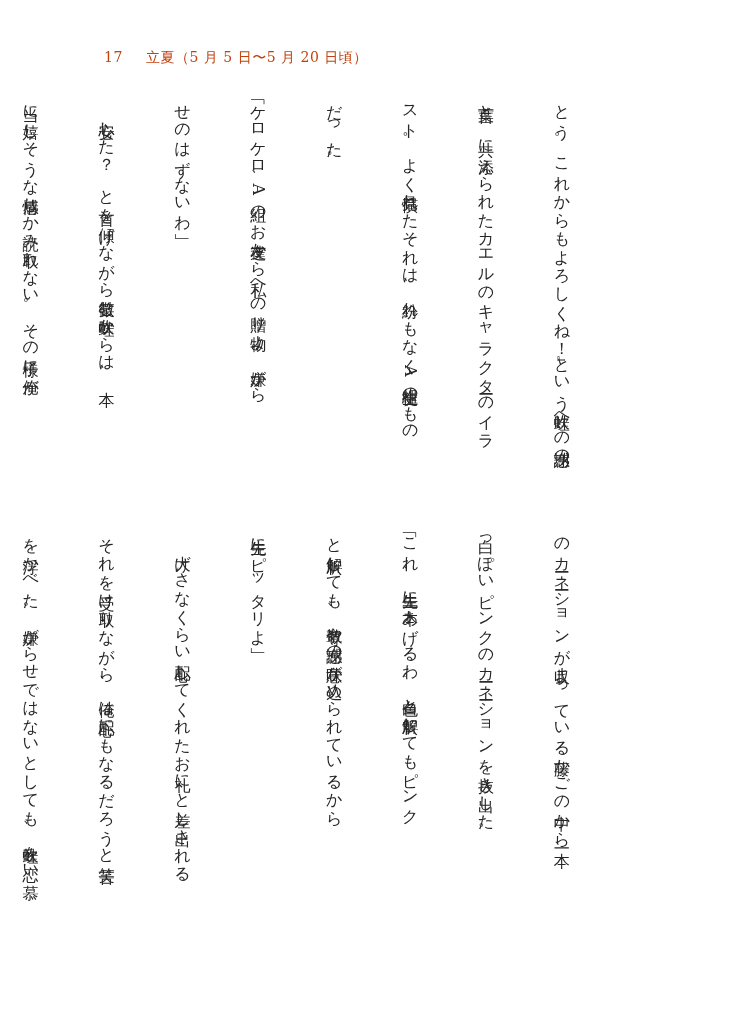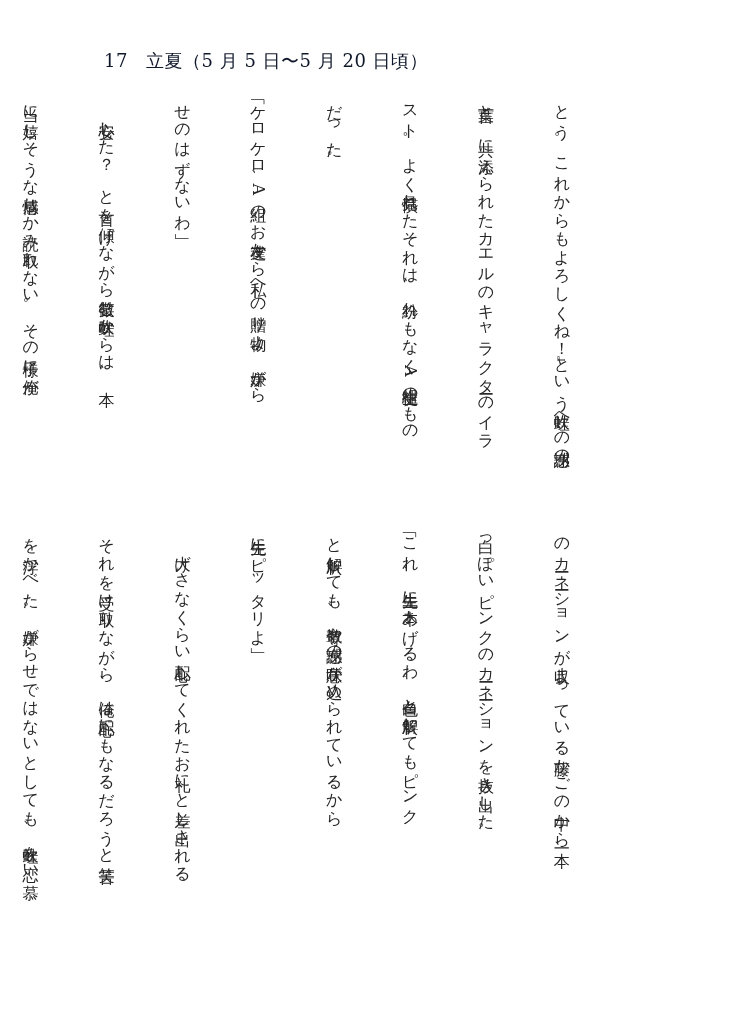--- a/index.html
+++ b/index.html
@@ -12,23 +12,23 @@
       height: 1024px;
       position: relative;
       overflow: hidden;
       color: #2a2a2a;
       font-family: "DejaVu Serif", "Liberation Serif", serif;
     }
     .running-head {
       position: absolute;
       left: 104px;
       top: 49px;
-      font-size: 18px;
+      font-size: 14px;
       letter-spacing: 0.5px;
-      color: #0f172a;
+      color: #c2410c;
       white-space: nowrap;
     }
     .running-head .page-num {
       display: inline-block;
       width: 42px;
     }
     .text-block {
       position: absolute;
       writing-mode: vertical-rl;
       -webkit-writing-mode: vertical-rl;

